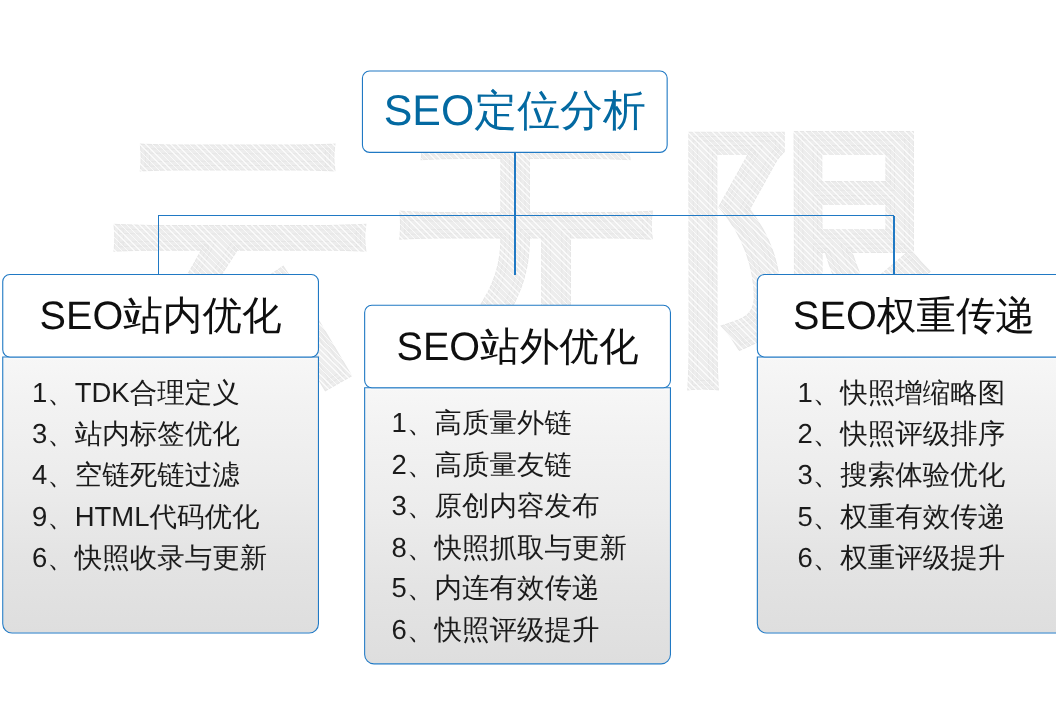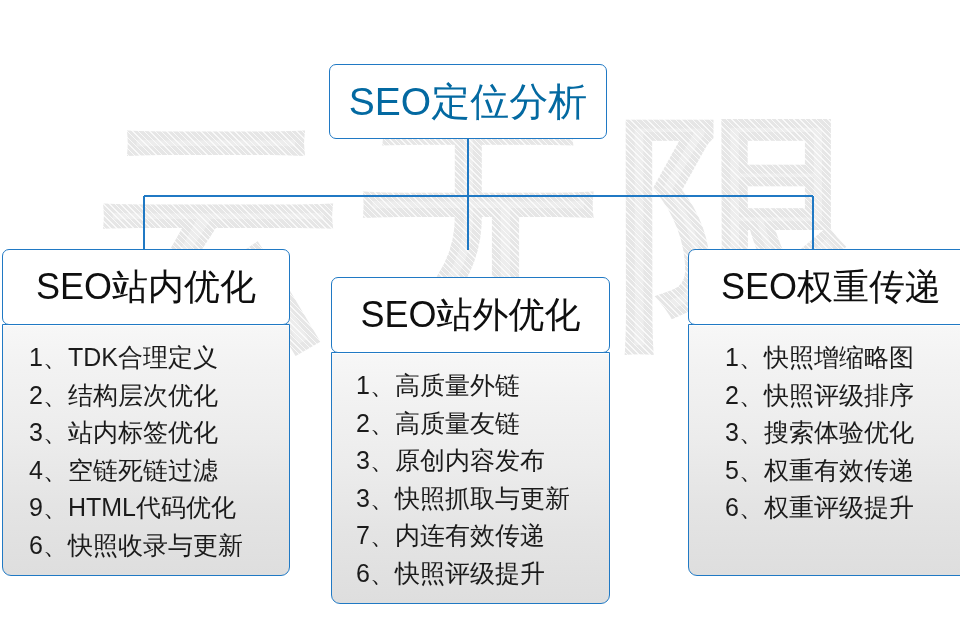--- a/index.html
+++ b/index.html
@@ -204,40 +204,39 @@
 
   <div class="columns">
 
     <div class="column col-0">
       <div class="col-head">
         <div class="col-head-text">SEO站内优化</div>
       </div>
       <div class="col-body">
         <div class="col-items">
           <div class="col-item">1、TDK合理定义</div>
-          <div class="col-item">2、结构层次优化</div>
           <div class="col-item">3、站内标签优化</div>
           <div class="col-item">4、空链死链过滤</div>
           <div class="col-item">9、HTML代码优化</div>
           <div class="col-item">6、快照收录与更新</div>
         </div>
       </div>
     </div>
 
     <div class="column col-1">
       <div class="col-head">
         <div class="col-head-text">SEO站外优化</div>
       </div>
       <div class="col-body">
         <div class="col-items">
           <div class="col-item">1、高质量外链</div>
           <div class="col-item">2、高质量友链</div>
           <div class="col-item">3、原创内容发布</div>
-          <div class="col-item">3、快照抓取与更新</div>
-          <div class="col-item">7、内连有效传递</div>
+          <div class="col-item">8、快照抓取与更新</div>
+          <div class="col-item">5、内连有效传递</div>
           <div class="col-item">6、快照评级提升</div>
         </div>
       </div>
     </div>
 
     <div class="column col-2">
       <div class="col-head">
         <div class="col-head-text">SEO权重传递</div>
       </div>
       <div class="col-body">

